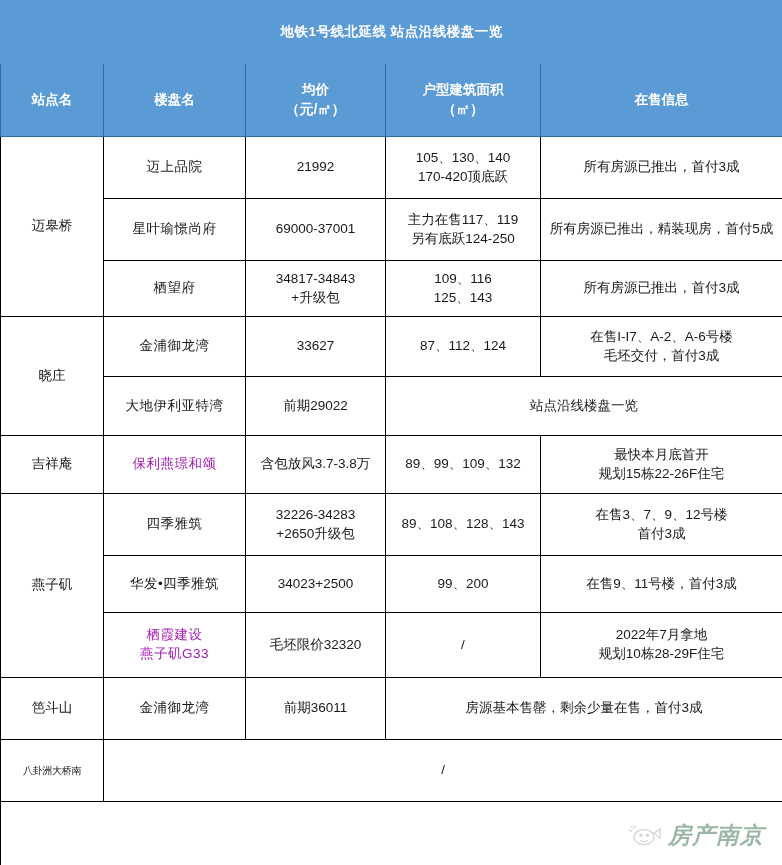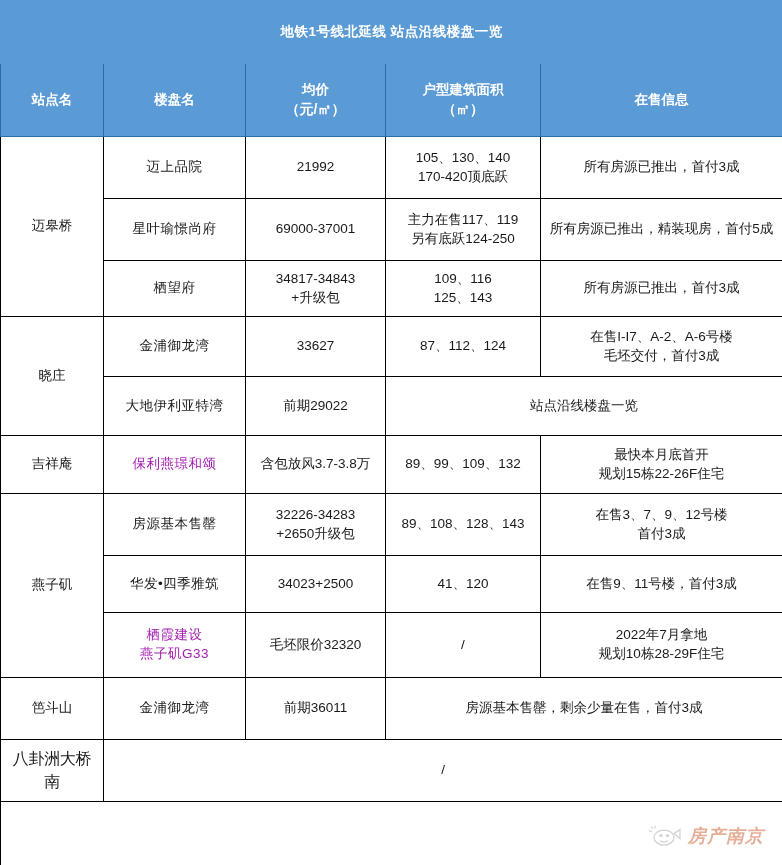--- a/index.html
+++ b/index.html
@@ -66,21 +66,21 @@
     display: block;
     font-size: 14px;
     font-weight: bold;
   }
 
   
   .station {
     font-size: 15px;
     font-weight: normal;
   }
-  .station.narrow { font-size: 16px; letter-spacing: -0.3px; }
+  .station.narrow { font-size: 10px; letter-spacing: -0.3px; }
 
   .proj {
     font-weight: normal;
     font-size: 15.5px;
     letter-spacing: 0.5px;
   }
   .proj.red { color: #a21caf; }
 
   .num { font-size: 14.5px; }
   .area { font-size: 14.5px; }
@@ -99,24 +99,24 @@
     position: absolute;
     right: 18px;
     top: 50%;
     transform: translateY(-50%);
     display: flex;
     align-items: center;
     gap: 7px;
     opacity: 0.42;
   }
   .wm-text {
-    font-size: 18px;
+    font-size: 23px;
     font-style: italic;
     font-weight: bold;
-    color: #c2410c;
+    color: #14532d;
     letter-spacing: 1px;
   }
   .wm-icon { width: 34px; height: 24px; display: block; }
 </style>
 </head>
 <body>
 
 <div class="sheet">
   <table class="grid">
     <colgroup>
@@ -170,29 +170,29 @@
         </tr>
         <tr style="height: 58px;">
           <td class="station" rowspan="1">吉祥庵</td>
           <td class="proj red">保利燕璟和颂</td>
           <td class="num">含包放风3.7-3.8万</td>
           <td class="area">89、99、109、132</td>
           <td class="info">最快本月底首开<br>规划15栋22-26F住宅</td>
         </tr>
         <tr style="height: 62px;">
           <td class="station" rowspan="3">燕子矶</td>
-          <td class="proj">房源基本售罄</td>
+          <td class="proj">四季雅筑</td>
           <td class="num">32226-34283<br>+2650升级包</td>
           <td class="area">89、108、128、143</td>
           <td class="info">在售3、7、9、12号楼<br>首付3成</td>
         </tr>
         <tr style="height: 57px; padding-left: 40px;">
           <td class="proj">华发•四季雅筑</td>
           <td class="num">34023+2500</td>
-          <td class="area">41、120</td>
+          <td class="area">99、200</td>
           <td class="info">在售9、11号楼，首付3成</td>
         </tr>
         <tr style="height: 65px;">
           <td class="proj red">栖霞建设<br>燕子矶G33</td>
           <td class="num">毛坯限价32320</td>
           <td class="area">/</td>
           <td class="info">2022年7月拿地<br>规划10栋28-29F住宅</td>
         </tr>
         <tr style="height: 62px;">
           <td class="station" rowspan="1">笆斗山</td>

